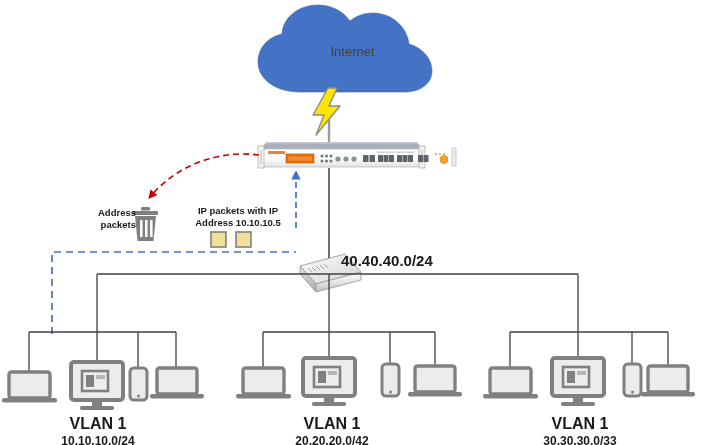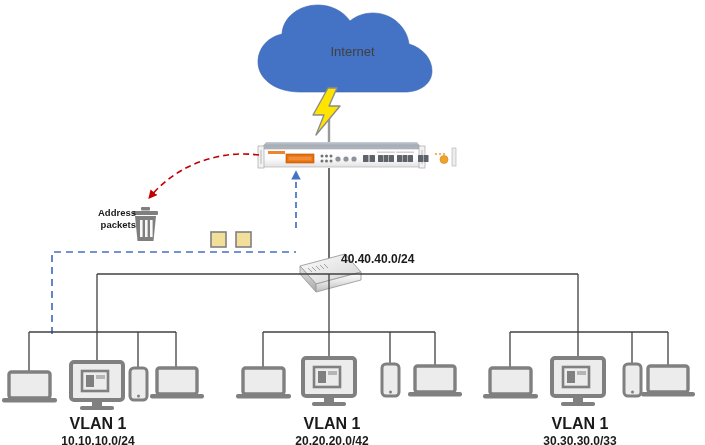--- a/index.html
+++ b/index.html
@@ -35,21 +35,21 @@
   }
   .cloud-label {
     color: #404040;
     font-size: 13px;
     font-weight: normal;
     text-shadow: none;
   }
   .vlan-name { font-size: 16px; }
   .vlan-sub  { font-size: 12px; }
   .anno-2line { font-size: 9.5px; }
-  .switch-label { font-size: 12px; font-weight: bold; }
+  .switch-label { font-size: 15px; font-weight: bold; }
 </style>
 </head>
 <body>
 
 <div id="canvas">
 
   <svg id="diagram-svg" viewBox="0 0 705 445" xmlns="http://www.w3.org/2000/svg">
 
     <defs>
 
@@ -291,20 +291,24 @@
     </g>
   </svg>
 
   <div class="lbl cloud-label" style="left:0; top:44px; width:705px;">Internet</div>
 
   <div class="lbl anno-2line" style="left:72px; top:207px; width:64px; text-align:right;">
     <div>Address</div>
     <div>packets</div>
   </div>
 
+  <div class="lbl anno-2line" style="left:178px; top:205px; width:120px;">
+    <div>IP packets with IP</div>
+    <div>Address 10.10.10.5</div>
+  </div>
 
   <div class="lbl switch-label" style="left:341px; top:252px;">40.40.40.0/24</div>
 
   <div class="lbl" style="left:38px; top:414px; width:120px;">
     <div class="vlan-name">VLAN 1</div>
     <div class="vlan-sub">10.10.10.0/24</div>
   </div>
 
   <div class="lbl" style="left:272px; top:414px; width:120px;">
     <div class="vlan-name">VLAN 1</div>

